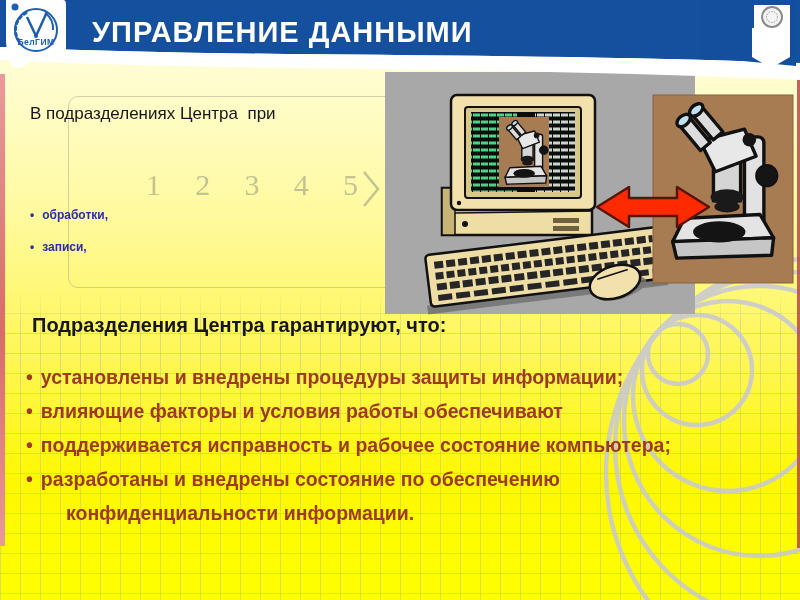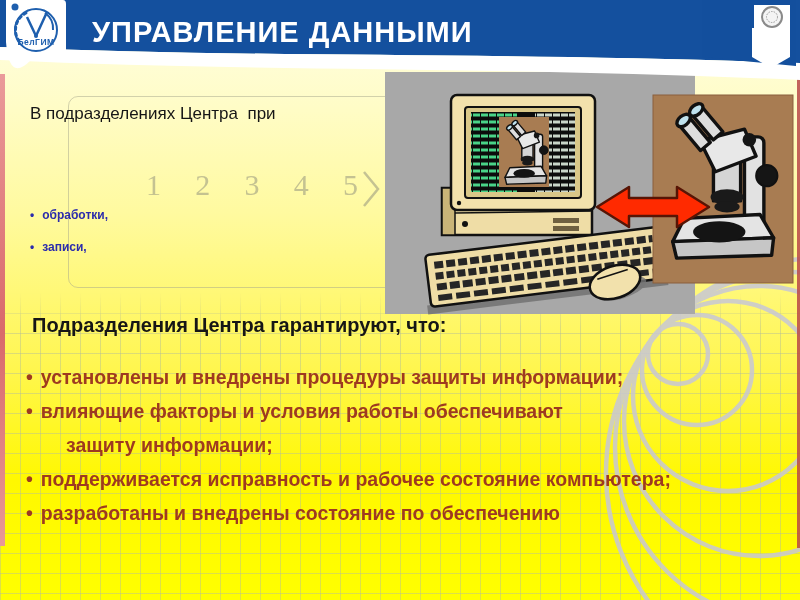--- a/index.html
+++ b/index.html
@@ -86,23 +86,23 @@
   </div>
   <div class="intro-bullets">
     <div class="ib"><span class="dot">•</span><span>обработки,</span></div>
     <div class="ib"><span class="dot">•</span><span>записи,</span></div>
   </div>
 
   <div class="g-head">Подразделения Центра гарантируют, что:</div>
   <div class="g-bullets">
     <div class="gb"><span class="dot">•</span><span>установлены и внедрены процедуры защиты информации;</span></div>
     <div class="gb"><span class="dot">•</span><span>влияющие факторы и условия работы обеспечивают</span></div>
-    <div class="gb cont">защиту информации;</div>
     <div class="gb"><span class="dot">•</span><span>поддерживается исправность и рабочее состояние компьютера;</span></div>
     <div class="gb"><span class="dot">•</span><span>разработаны и внедрены состояние по обеспечению</span></div>
+    <div class="gb cont">конфиденциальности информации.</div>
   </div>
 
   <svg class="art" width="410" height="245" viewBox="0 0 410 245">
     <defs>
       <pattern id="pGreen" width="8" height="7" patternUnits="userSpaceOnUse">
         <rect width="8" height="7" fill="#0C0C0C"></rect>
         <rect y="1.5" width="7" height="3" fill="#49D488"></rect>
       </pattern>
       <pattern id="pGray" width="8" height="7" patternUnits="userSpaceOnUse">
         <rect width="8" height="7" fill="#0C0C0C"></rect>

